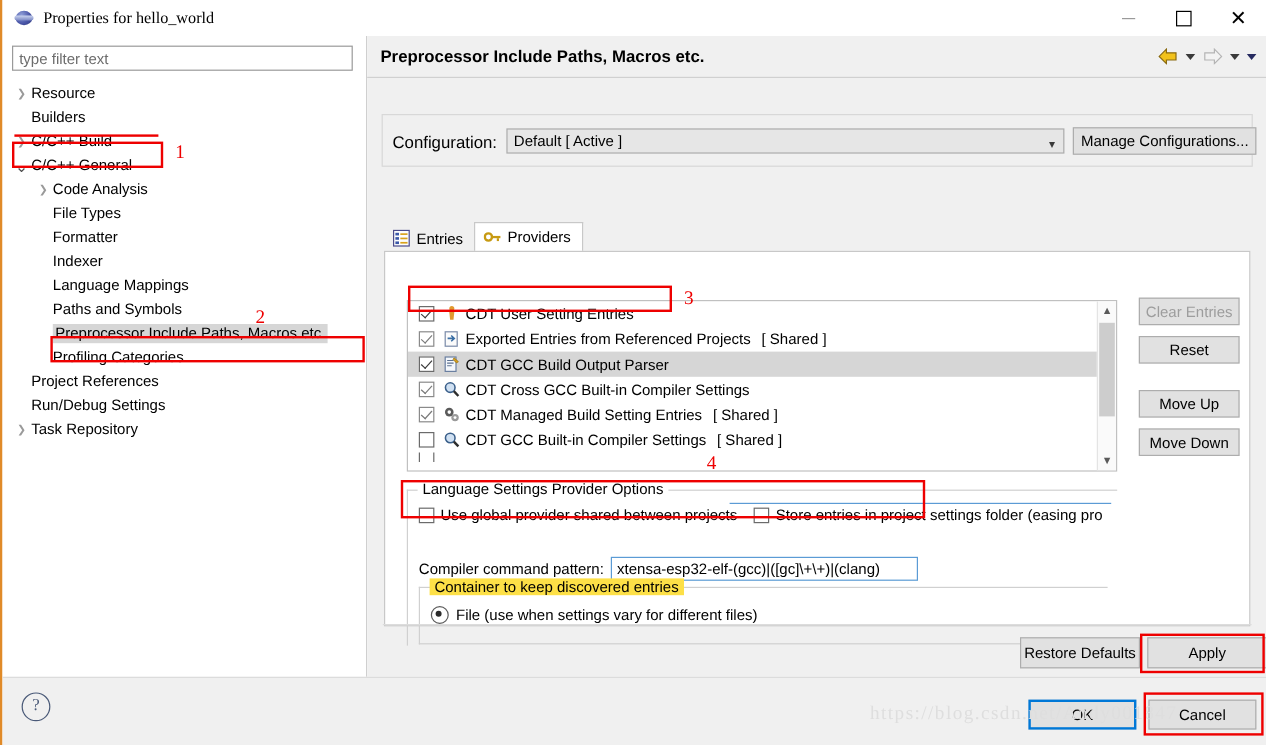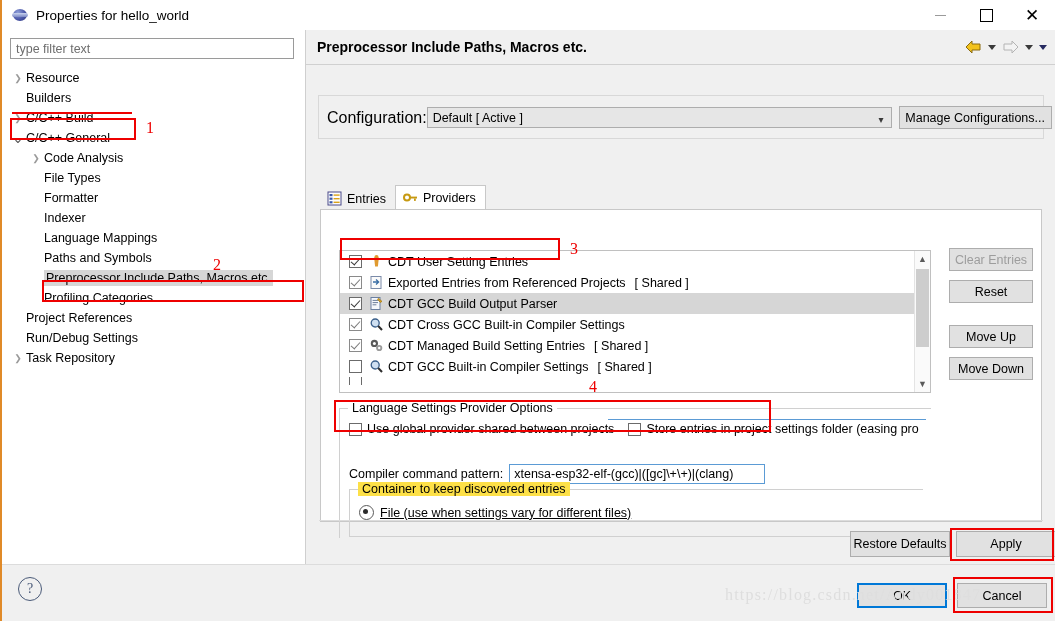--- a/index.html
+++ b/index.html
@@ -23,20 +23,21 @@
   }
 
   
   .titlebar {
     position: absolute;
     left: 0; top: 0;
     width: 1053px; height: 30px;
     background: #ffffff;
     display: flex;
     align-items: center;
+    font-family: Liberation Serif, serif;
   }
   .title-icon {
     width: 16px; height: 16px;
     margin-left: 10px; margin-right: 8px;
     position: relative;
   }
   .title-icon .sph {
     position: absolute; left: 1px; top: 2px;
     width: 14px; height: 12px;
     border-radius: 50%;
@@ -169,21 +170,21 @@
     width: 726px; height: 44px;
     border: 1px solid #d8d8d8;
     background: #f0f0f0;
     box-sizing: border-box;
   }
   .config-row {
     position: absolute;
     left: 8px; top: 10px;
     display: flex; align-items: center;
   }
-  .config-label { font-size: 16px; }
+  .config-label { font-size: 14px; margin-right: 8px; }
   .combo {
     width: 465px; height: 21px;
     background: #e6e6e6;
     border: 1px solid #adadad;
     box-sizing: border-box;
     display: flex; align-items: center;
     padding-left: 5px;
     font-size: 12.5px;
     position: relative;
   }
@@ -364,21 +365,21 @@
 
   .container-group {
     left: 27px; top: 270px;
     width: 583px; height: 48px;
     border: 1px solid #d0d0d0;
     border-right: none;
   }
   .radio-row {
     position: absolute;
     left: 9px; top: 15px;
-    display: flex; align-items: center; text-decoration: underline;
+    display: flex; align-items: center;
   }
   .radio {
     width: 13px; height: 13px;
     border-radius: 50%;
     border: 1px solid #5a5a5a;
     background: #fff;
     margin-right: 6px;
     position: relative;
     flex: 0 0 13px;
   }

